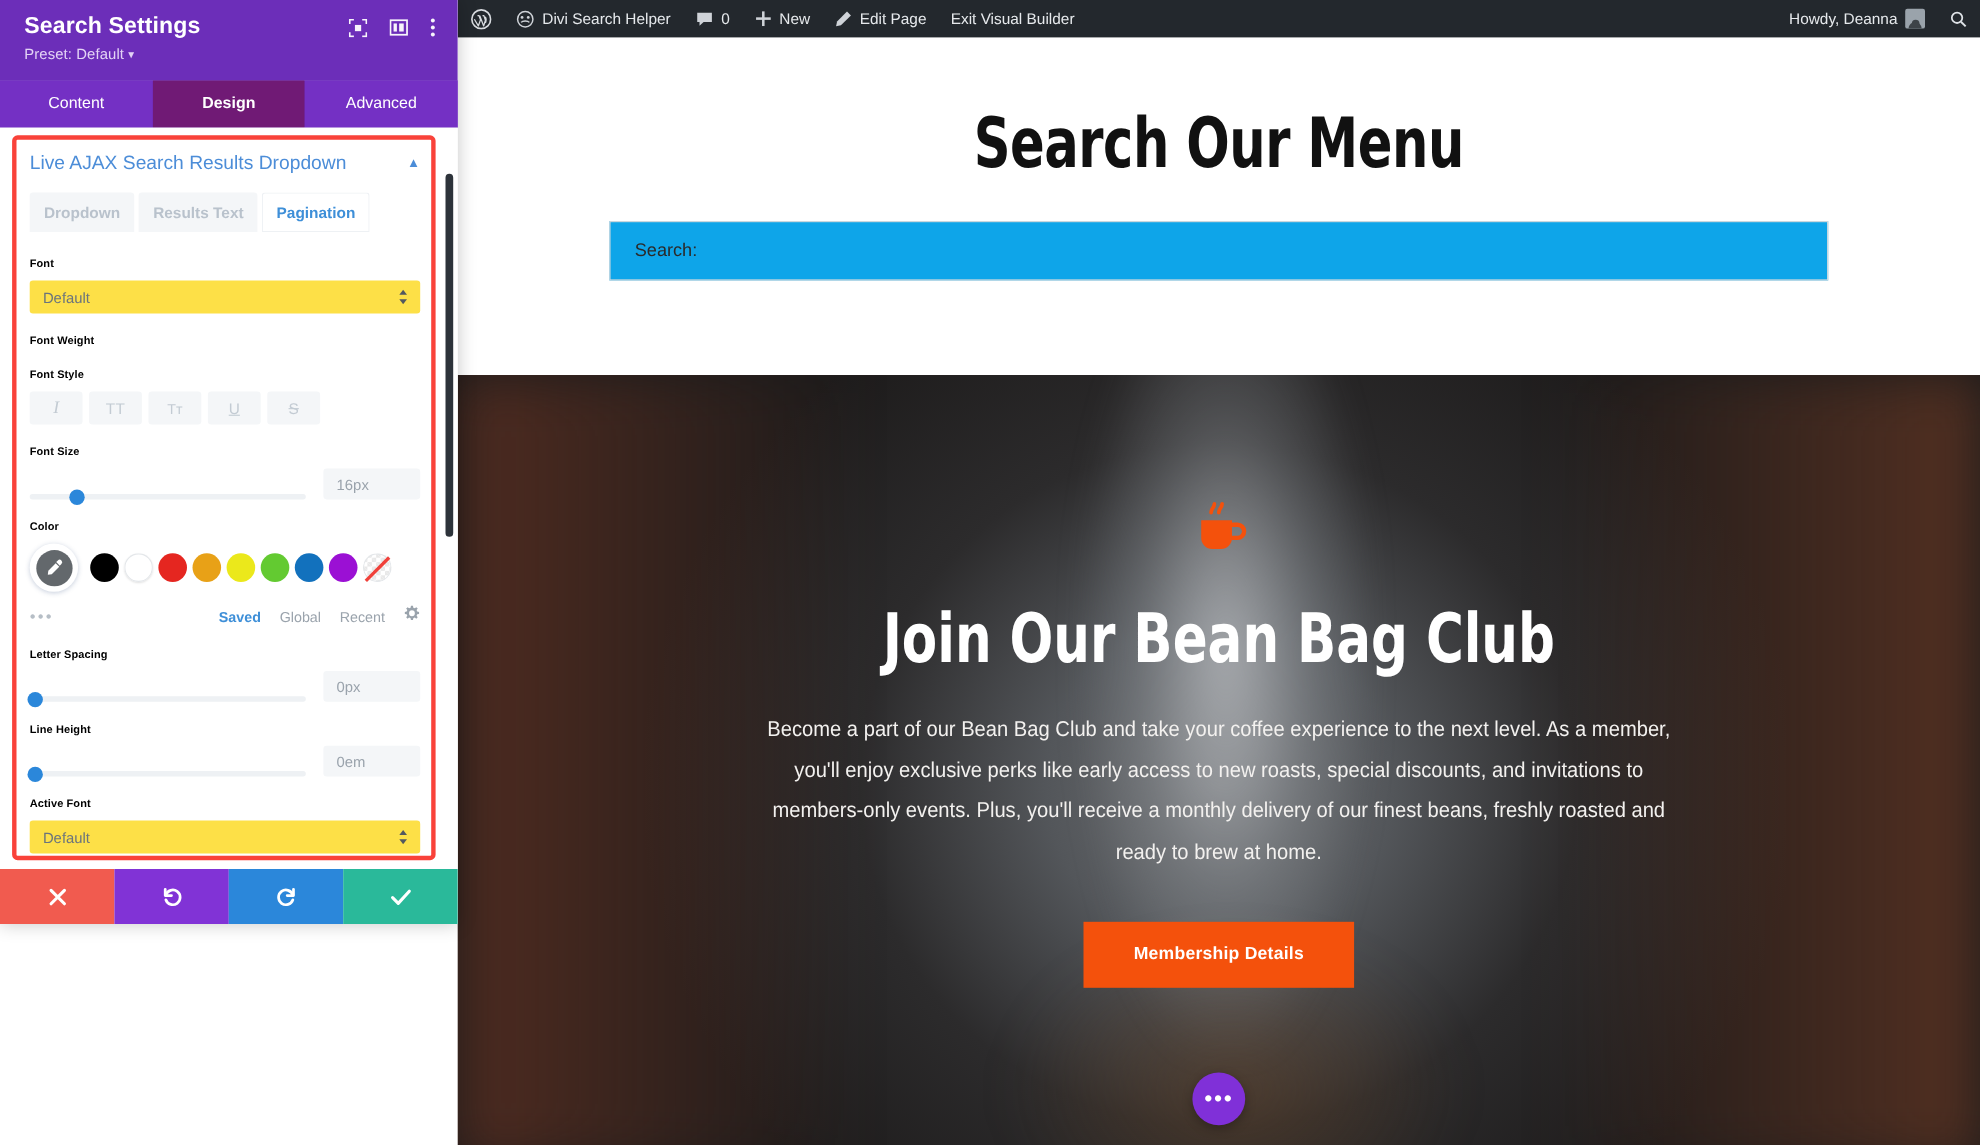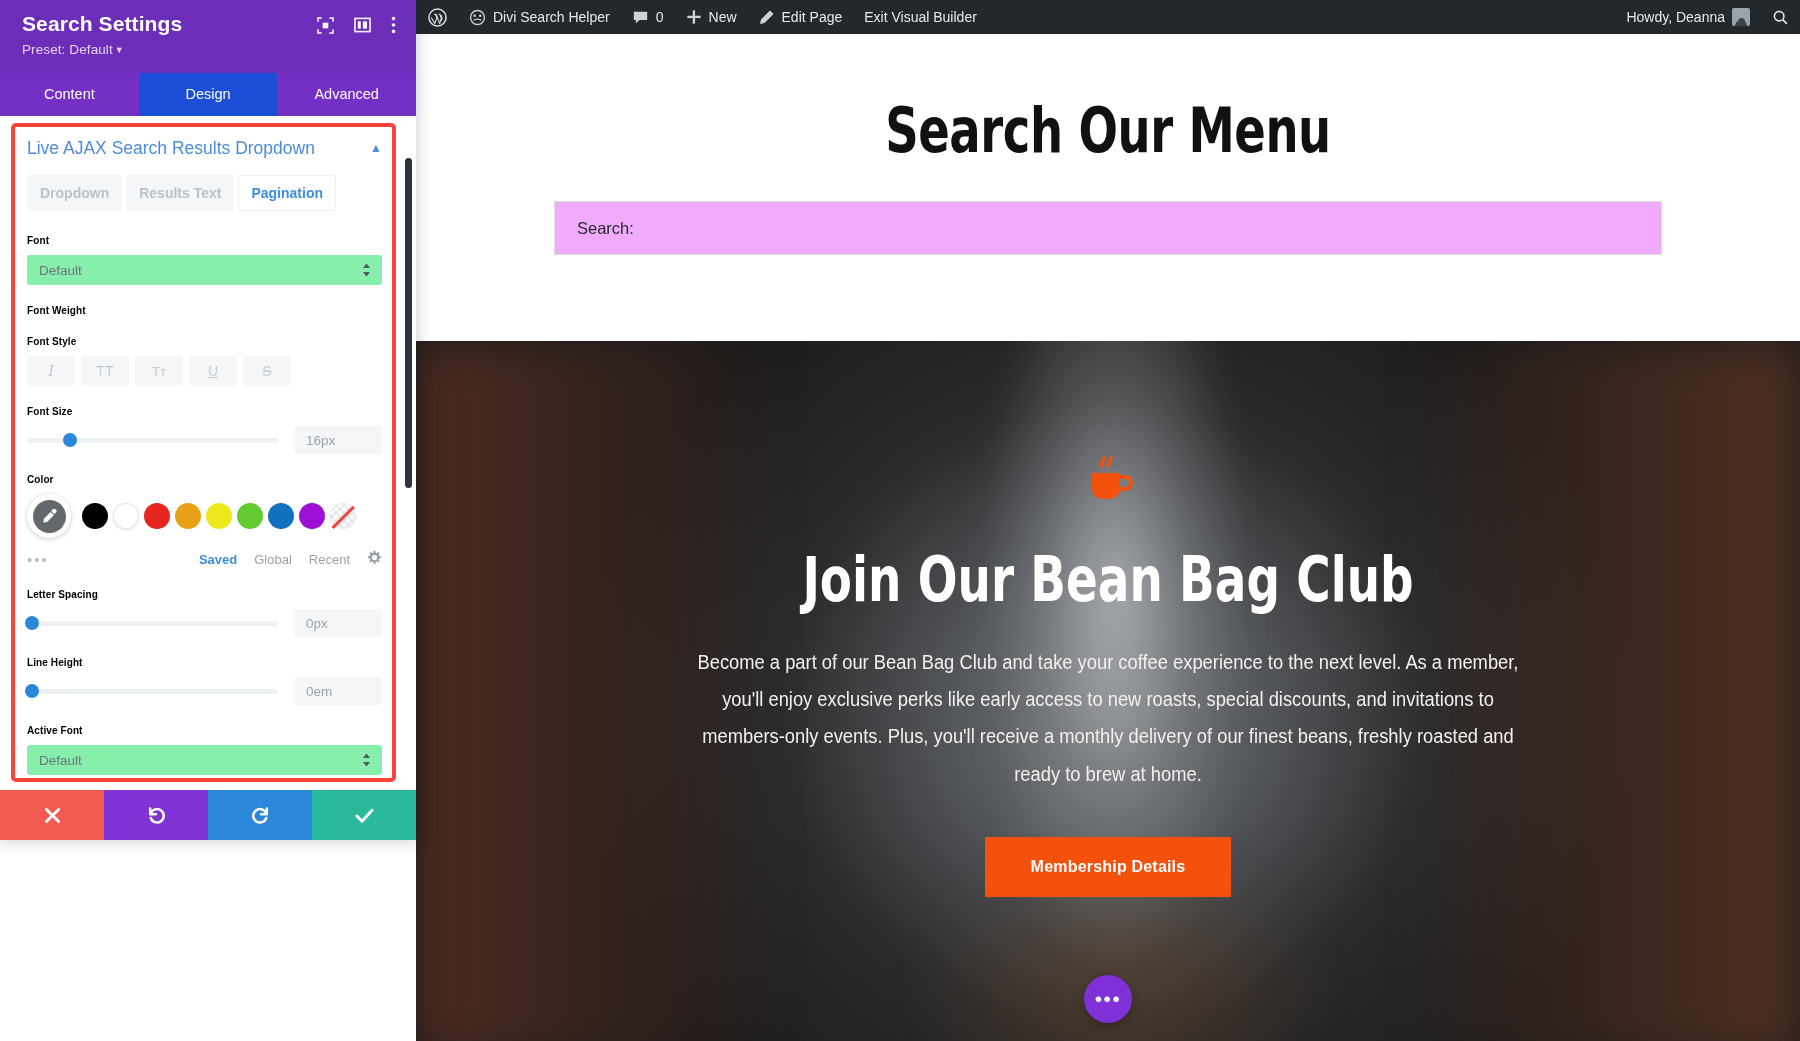--- a/index.html
+++ b/index.html
@@ -37,21 +37,21 @@
   .panel-preset .caret { font-size: 9px; margin-left: 2px; position: relative; top: -1px; }
   .header-icons { display: flex; align-items: center; gap: 20px; padding-top: 4px; }
   .hdr-ico { cursor: pointer; opacity: .95; display: block; }
 
   .panel-tabs { display: flex; background: #6c2eb9; }
   .panel-tab {
     flex: 1; text-align: center; padding: 13px 0 14px;
     color: #ffffff; font-size: 14.5px; cursor: pointer;
     background: #7430c4;
   }
-  .panel-tab.active { background: #1d4ed8; font-weight: 400; }
+  .panel-tab.active { background: #701a75; font-weight: 700; }
 
   .panel-body-wrap {
     flex: 1; position: relative; background: #fff; overflow: hidden;
   }
   
   .red-outline {
     position: absolute; left: 11px; top: 7px; right: 20px; bottom: 8px;
     border: 4px solid #f9423a; border-radius: 5px; pointer-events: none; z-index: 12;
   }
   .panel-scroll {
@@ -72,42 +72,42 @@
     white-space: nowrap; font-weight: 600;
   }
   .subtab.active { color: #3e8fd8; background: #ffffff; box-shadow: 0 0 0 1px #eef1f4 inset; }
 
   .field { margin-bottom: 20px; }
   .field-label {
     font-size: 10px; color: #000000; font-weight: 700; margin-bottom: 9px;
     letter-spacing: .1px;
   }
   .select-box {
-    background: #86efac; height: 30px; border-radius: 3px;
+    background: #fde047; height: 30px; border-radius: 3px;
     display: flex; align-items: center; padding: 0 12px;
     font-size: 13.5px; color: #6b747c; position: relative; cursor: pointer;
   }
   .select-box .arrows {
     position: absolute; right: 11px; font-size: 11px; color: #53595f; line-height: 1;
     display: flex; flex-direction: column; gap: 1px;
   }
 
   .style-btns { display: flex; gap: 6px; }
   .style-btn {
     width: 48px; height: 30px; background: #f4f6f8; border-radius: 3px;
     display: flex; align-items: center; justify-content: center;
     color: #c3cbd3; font-size: 14px; cursor: pointer;
   }
   .style-btn.i-btn { font-style: italic; font-family: "Liberation Serif", serif; font-size:16px;}
   .style-btn.tt-btn { font-size: 14px; letter-spacing: .3px; }
   .style-btn.tc-btn { font-size: 13px; }
   .style-btn.u-btn { text-decoration: underline; }
   .style-btn.s-btn { text-decoration: line-through; }
 
-  .slider-row { display: flex; align-items: center; gap: 0; }
+  .slider-row { display: flex; align-items: flex-end; gap: 0; }
   .slider-track {
     position: relative; height: 5px; background: #eef1f4; border-radius: 3px;
     flex: 1; margin-right: 16px;
   }
   .slider-knob {
     position: absolute; top: 50%; width: 14px; height: 14px; border-radius: 50%;
     background: #2b87da; transform: translate(-50%, -50%); cursor: pointer;
   }
   .slider-val {
     width: 88px; height: 28px; background: #f4f6f8; border-radius: 3px;
@@ -193,21 +193,21 @@
     background: #fff; padding: 62px 0 86px;
   }
   .search-heading {
     text-align: center; font-size: 63px; line-height: 1.1;
     font-weight: 700; color: #111; letter-spacing: -.5px;
     font-family: "Liberation Sans Narrow", "DejaVu Sans Condensed", "Liberation Sans", sans-serif;
     transform: scaleX(.82); transform-origin: center;
   }
   .search-field-wrap { padding: 0 138px; margin-top: 36px; }
   .search-field {
-    border: 1px solid #dcdcdc; background: #f0abfc; height: 54px;
+    border: 1px solid #dcdcdc; background: #0ea5e9; height: 54px;
     display: flex; align-items: center; padding: 12px 22px;
     font-size: 16.5px; color: #2a2a2a; cursor: text;
     font-family: "Liberation Sans Narrow", "Liberation Sans", sans-serif;
   }
 
   .hero {
     position: relative; height: 718px; overflow: hidden;
     background: #3b2c28;
   }
   .hero-bg { position: absolute; inset: 0; }

